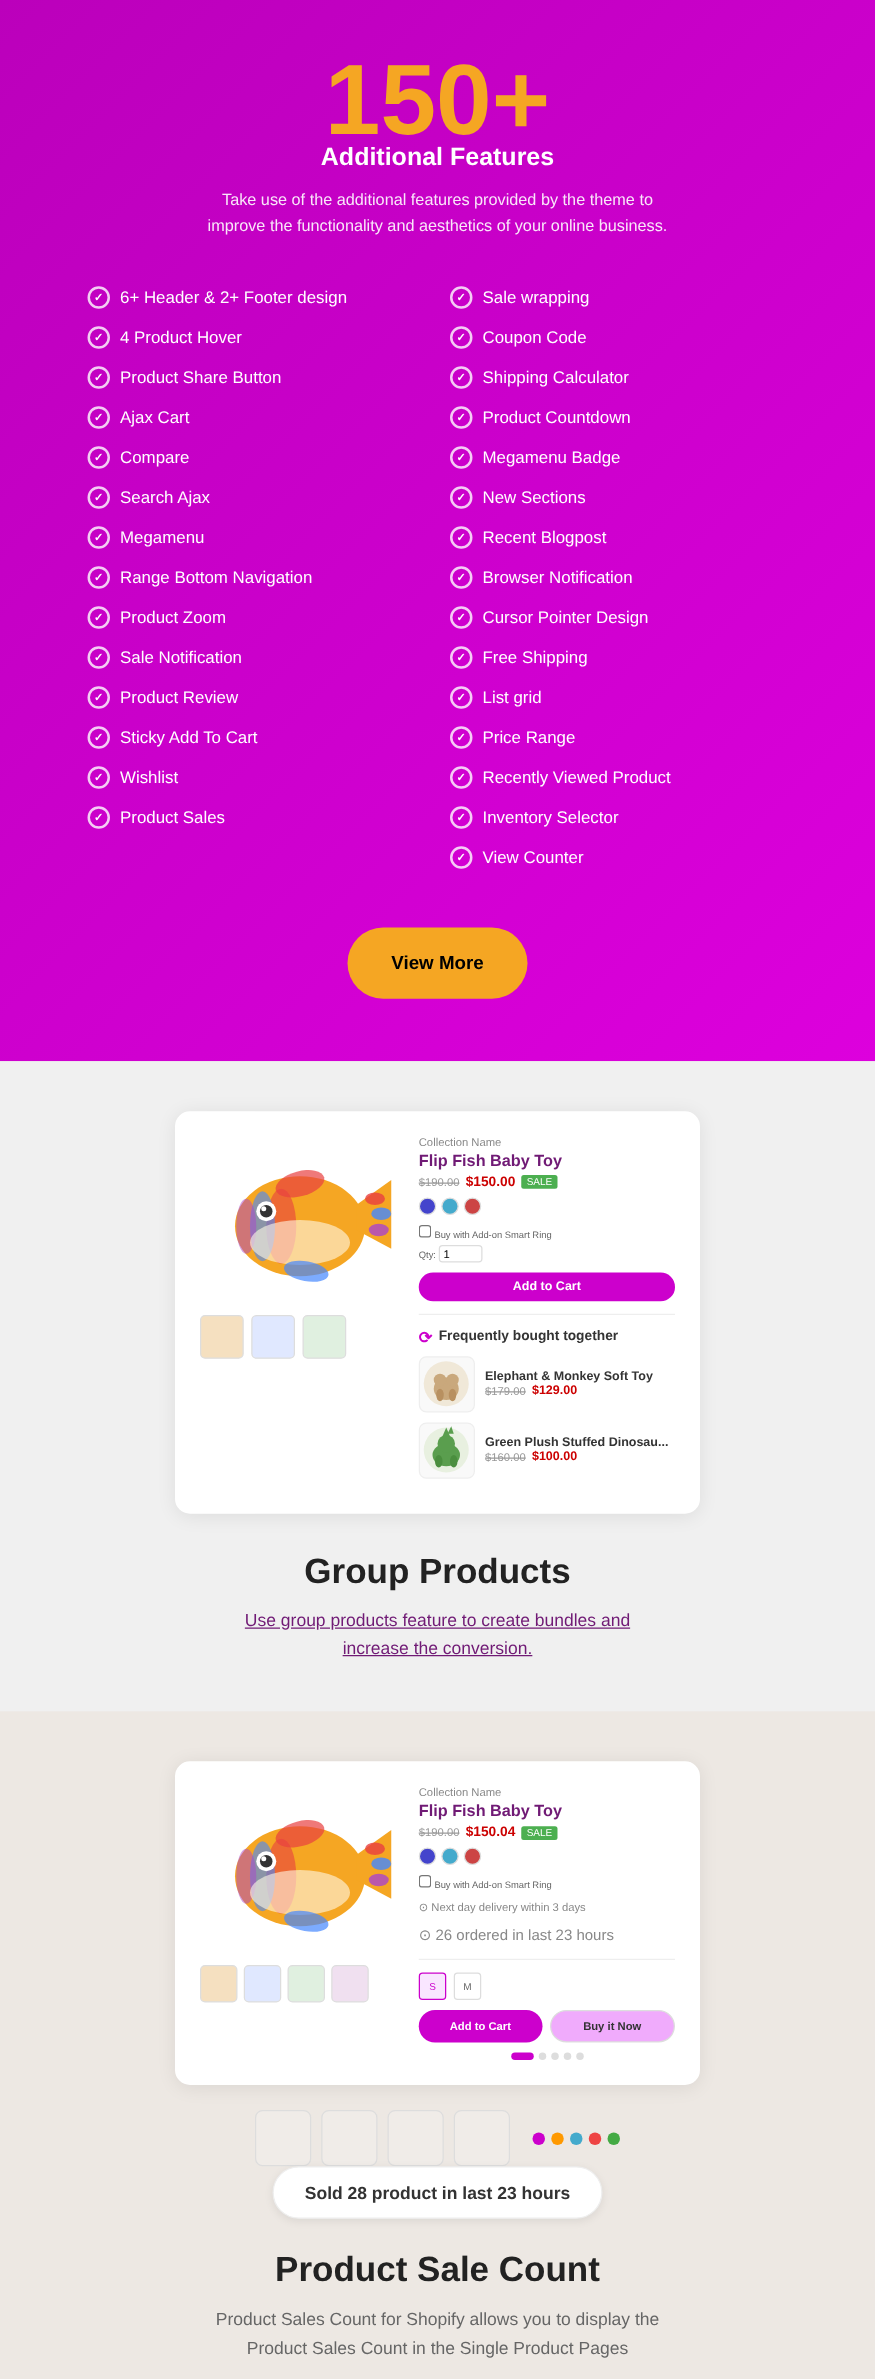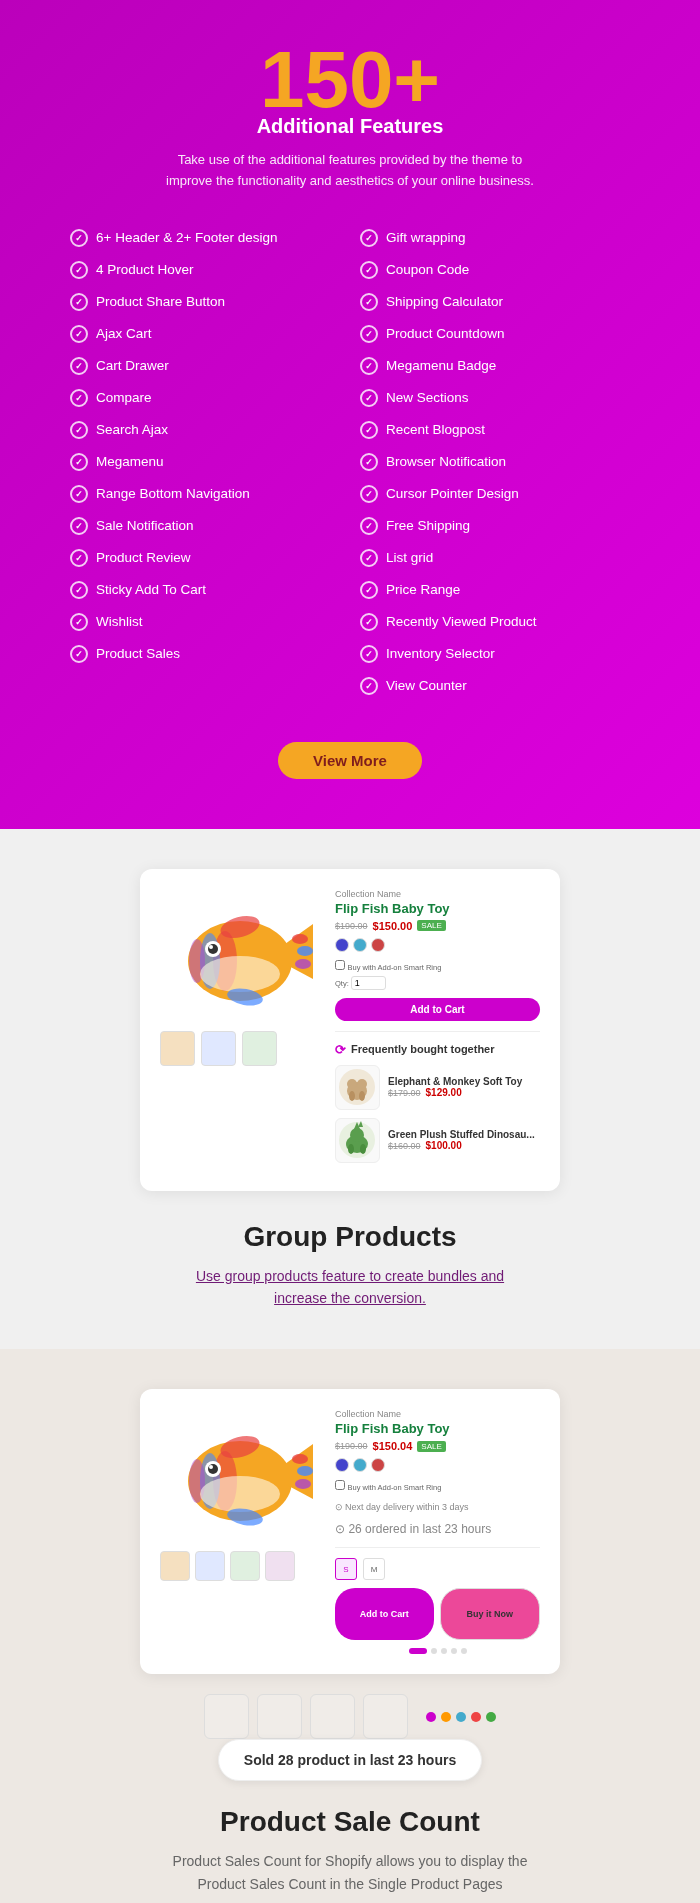--- a/index.html
+++ b/index.html
@@ -62,23 +62,23 @@
       font-size: 10px;
     }
     .feature-icon::after {
       content: '✓';
       color: white;
       font-size: 9px;
       font-weight: bold;
     }
     .view-more-btn {
       background: #f5a623;
-      color: #7f1d1d;
+      color: #000000;
       border: none;
-      padding: 10px 35px;
+      padding: 20px 35px;
       border-radius: 30px;
       font-size: 15px;
       font-weight: 600;
       cursor: pointer;
       margin-top: 10px;
     }
 
     
     .group-products-section {
       background: #f0f0f0;
@@ -119,21 +119,21 @@
       text-align: left;
     }
     .panel-collection {
       font-size: 9px;
       color: #888;
       margin-bottom: 2px;
     }
     .panel-title {
       font-size: 13px;
       font-weight: 700;
-      color: #15803d;
+      color: #701a75;
       margin-bottom: 4px;
     }
     .panel-price-row {
       display: flex;
       align-items: center;
       gap: 5px;
       margin-bottom: 6px;
     }
     .panel-price-old {
       font-size: 9px;
@@ -298,24 +298,24 @@
       color: white;
       border: none;
       padding: 7px 0;
       border-radius: 20px;
       font-size: 9px;
       font-weight: 600;
       cursor: pointer;
     }
     .cart-btn-buy {
       flex: 1;
-      background: #ec4899;
+      background: #f0abfc;
       color: #333;
       border: 1px solid #ddd;
-      padding: 20px 0;
+      padding: 7px 0;
       border-radius: 20px;
       font-size: 9px;
       font-weight: 600;
       cursor: pointer;
     }
     .sale-thumbnails-row {
       display: flex;
       gap: 8px;
       justify-content: center;
       margin-top: 10px;
@@ -369,40 +369,40 @@
       <div class="feature-item">
         <div class="feature-icon"></div>
         <span>Product Share Button</span>
       </div>
       <div class="feature-item">
         <div class="feature-icon"></div>
         <span>Ajax Cart</span>
       </div>
       <div class="feature-item">
         <div class="feature-icon"></div>
-        <span>Cart Drawer</span>
-      </div>
-      <div class="feature-item">
-        <div class="feature-icon"></div>
         <span>Compare</span>
       </div>
       <div class="feature-item">
         <div class="feature-icon"></div>
         <span>Search Ajax</span>
       </div>
       <div class="feature-item">
         <div class="feature-icon"></div>
         <span>Megamenu</span>
       </div>
       <div class="feature-item">
         <div class="feature-icon"></div>
         <span>Range Bottom Navigation</span>
       </div>
       <div class="feature-item">
         <div class="feature-icon"></div>
+        <span>Product Zoom</span>
+      </div>
+      <div class="feature-item">
+        <div class="feature-icon"></div>
         <span>Sale Notification</span>
       </div>
       <div class="feature-item">
         <div class="feature-icon"></div>
         <span>Product Review</span>
       </div>
       <div class="feature-item">
         <div class="feature-icon"></div>
         <span>Sticky Add To Cart</span>
       </div>
@@ -412,21 +412,21 @@
       </div>
       <div class="feature-item">
         <div class="feature-icon"></div>
         <span>Product Sales</span>
       </div>
     </div>
 
     <div>
       <div class="feature-item">
         <div class="feature-icon"></div>
-        <span>Gift wrapping</span>
+        <span>Sale wrapping</span>
       </div>
       <div class="feature-item">
         <div class="feature-icon"></div>
         <span>Coupon Code</span>
       </div>
       <div class="feature-item">
         <div class="feature-icon"></div>
         <span>Shipping Calculator</span>
       </div>
       <div class="feature-item">

